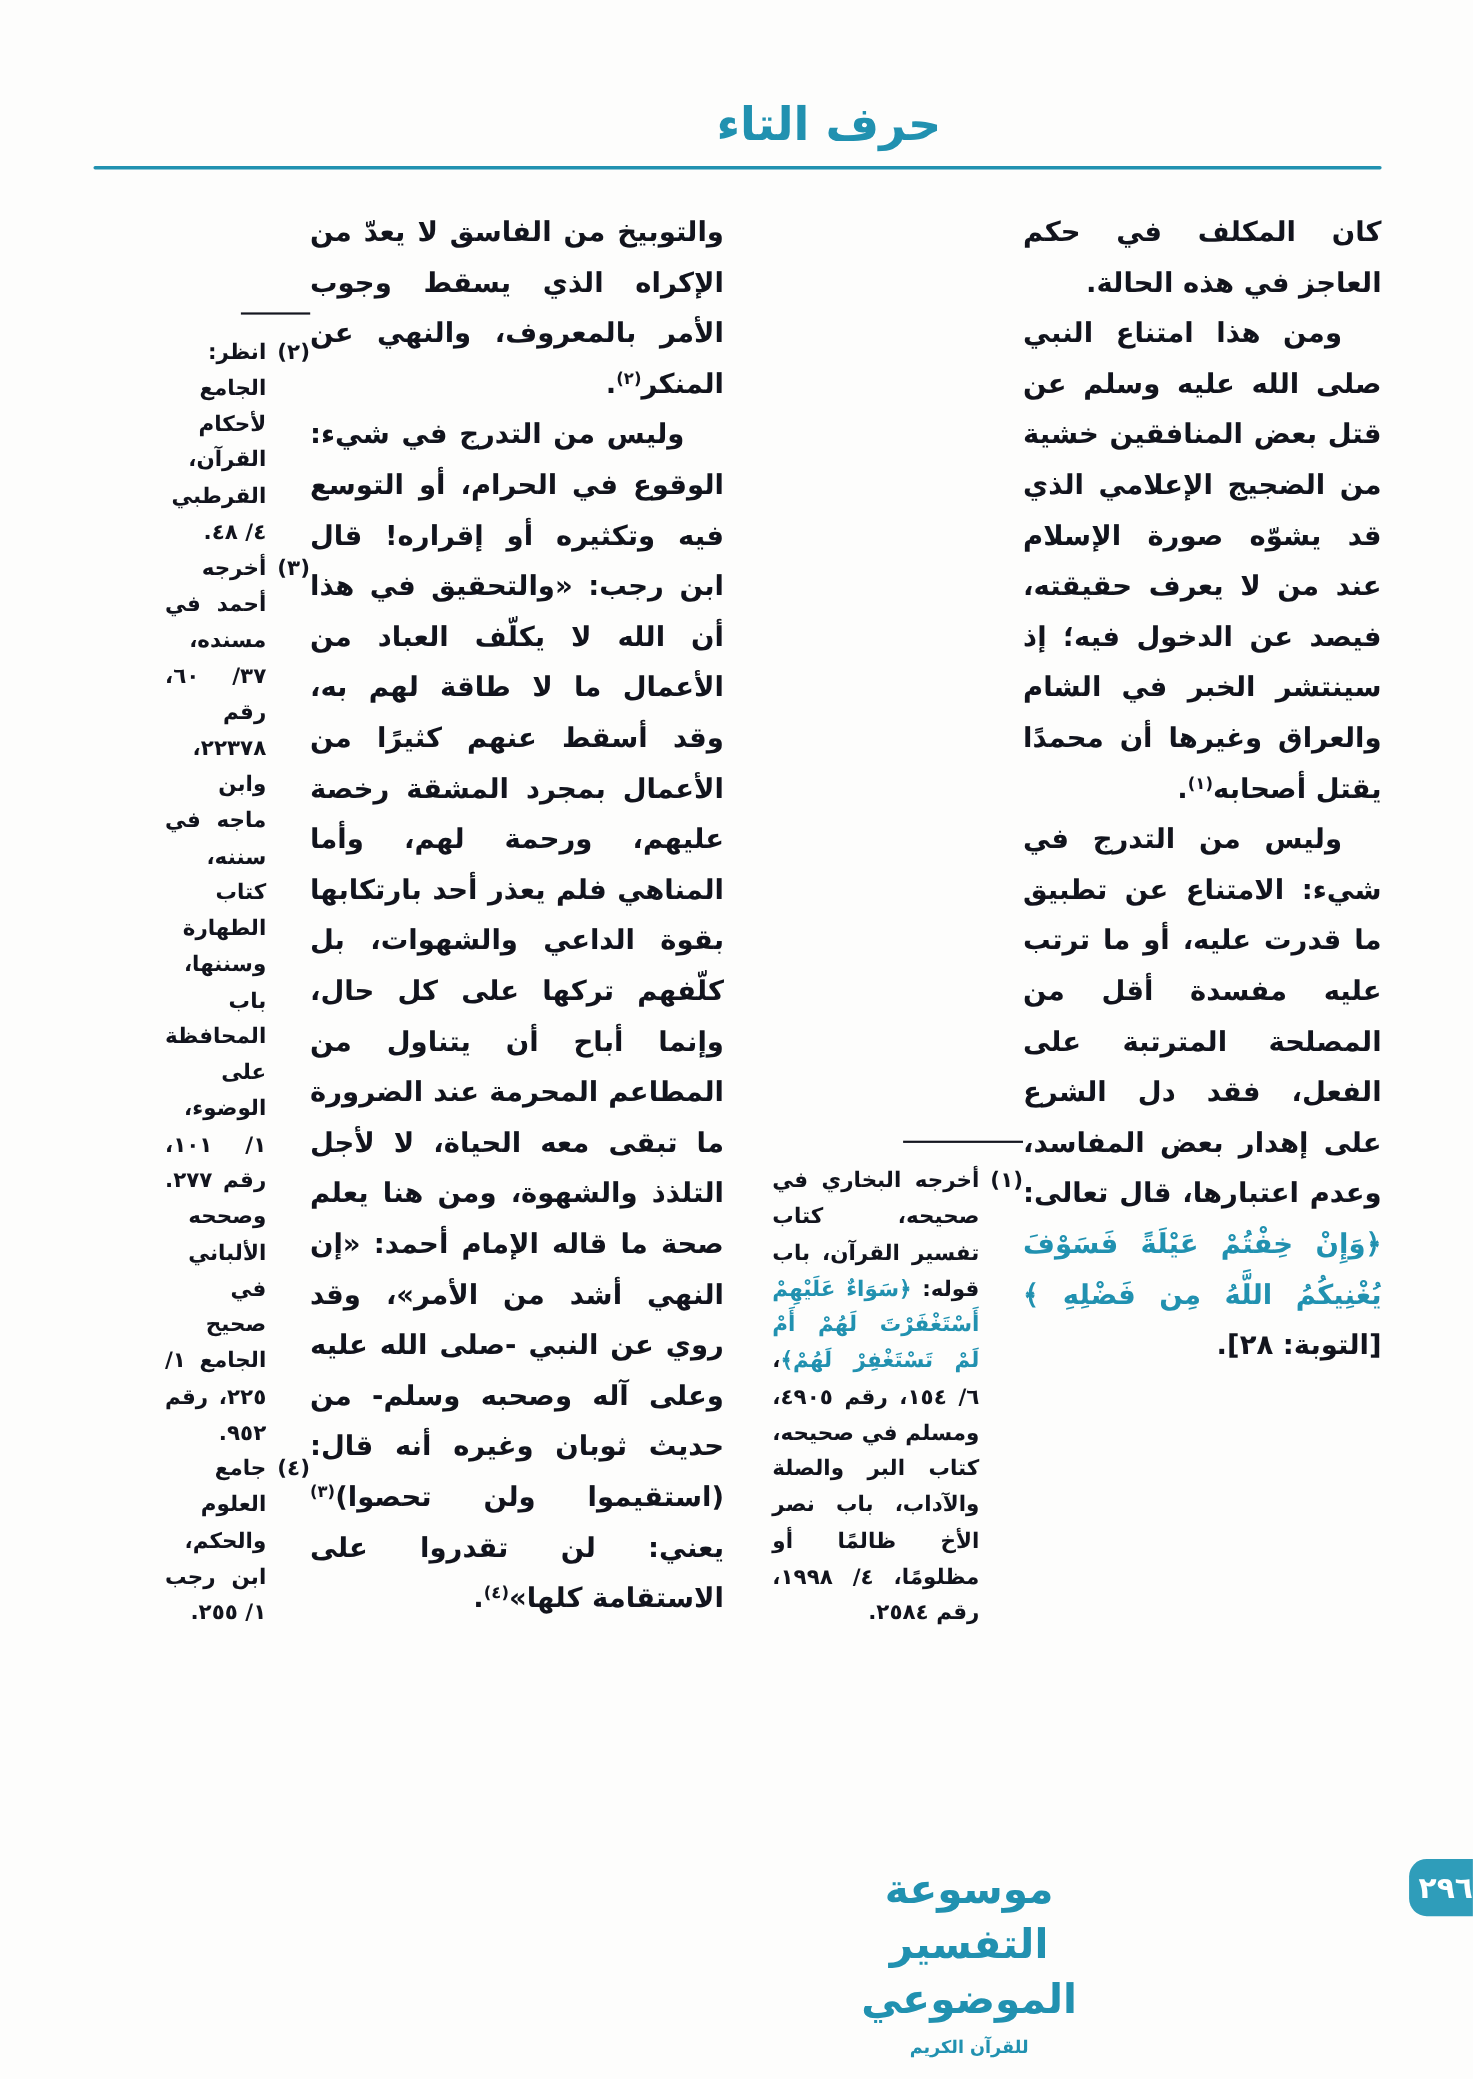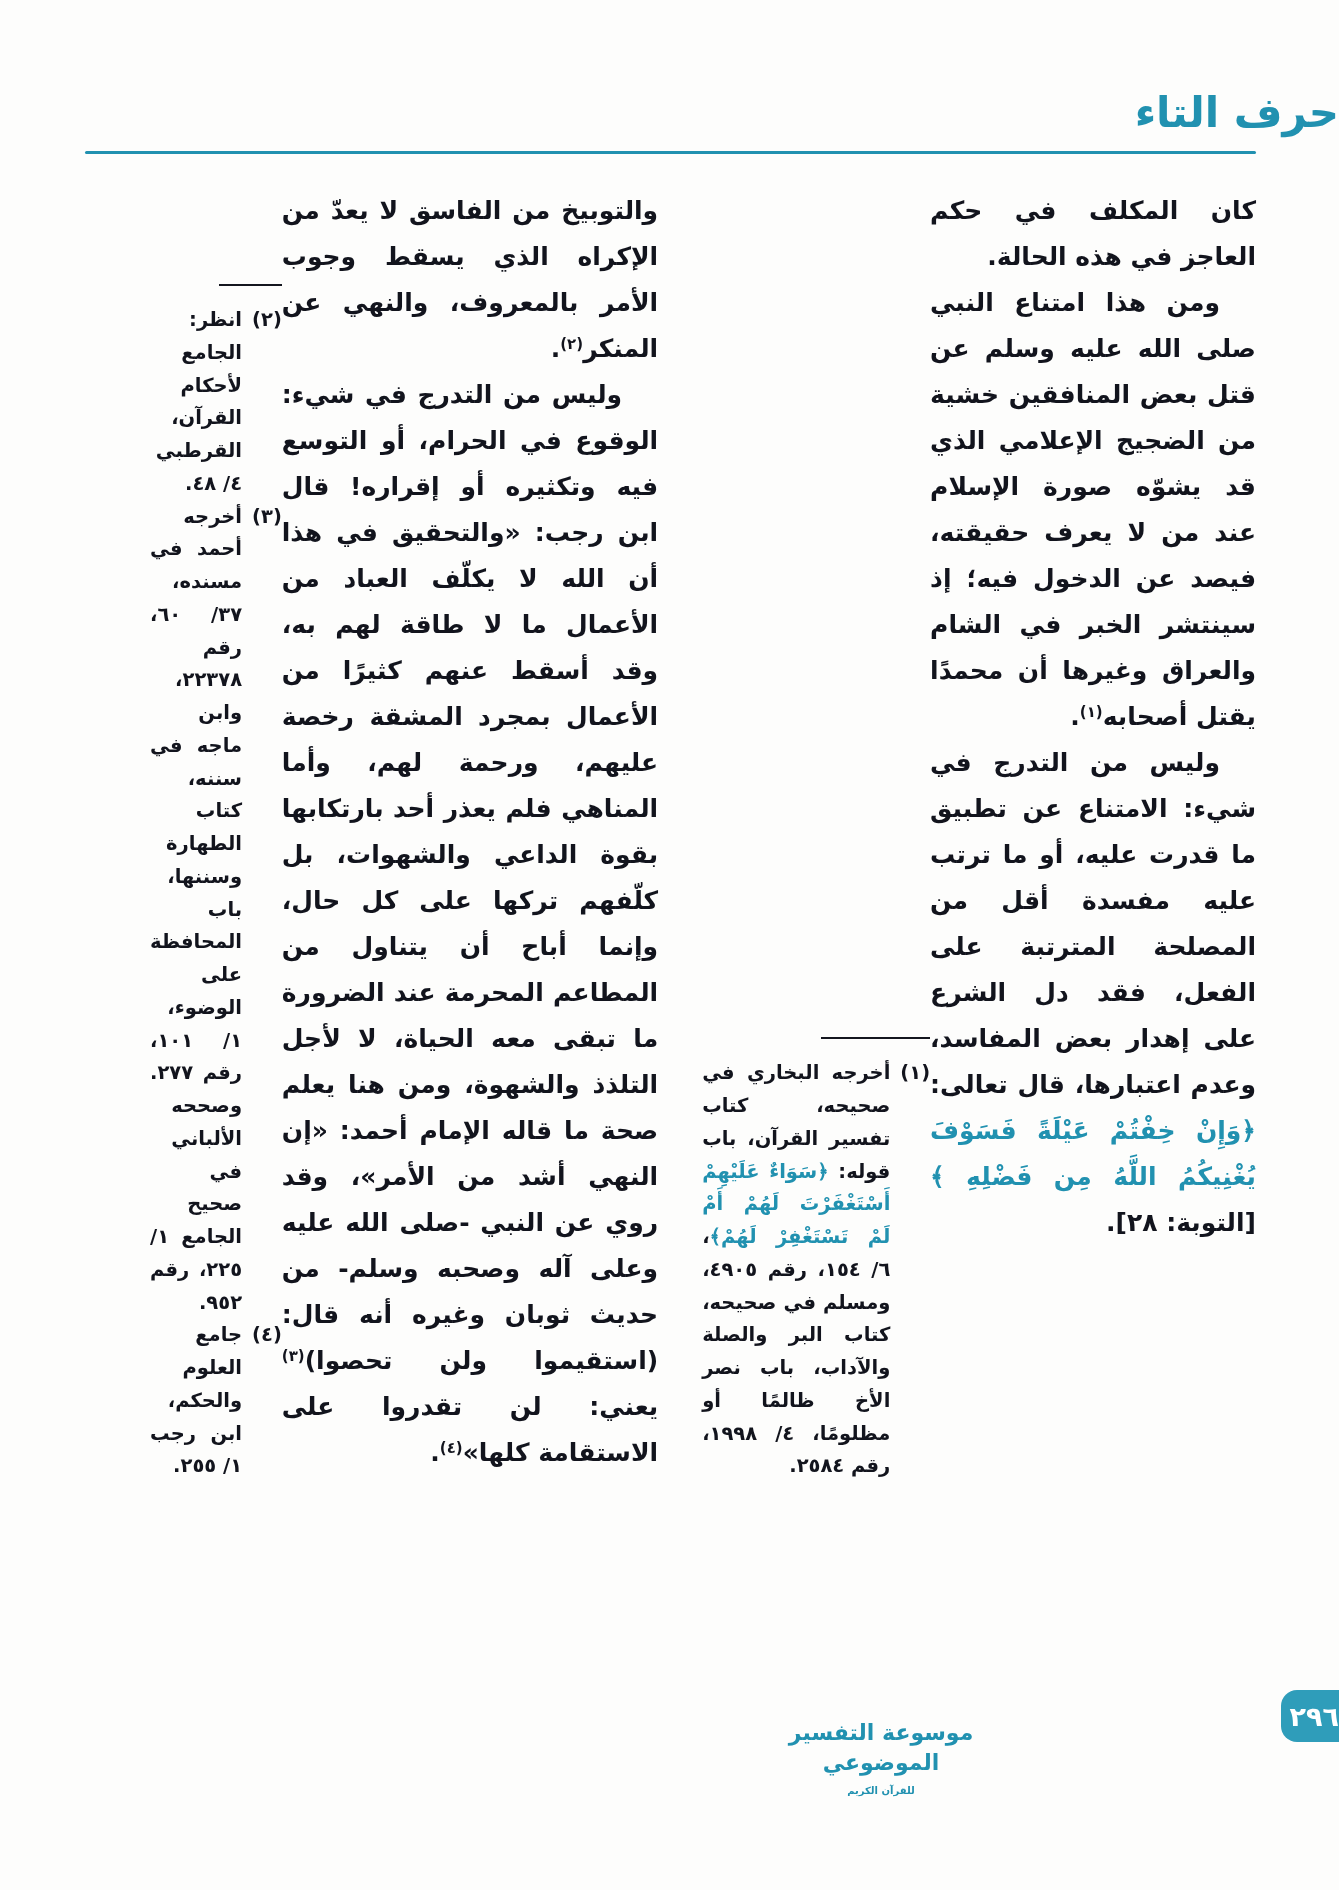--- a/index.html
+++ b/index.html
@@ -13,21 +13,21 @@
     font-family:"DejaVu Sans", sans-serif;
     color:var(--text, #12141d);
     overflow:hidden;
   }
   
   .header { padding-top:88px; }
   .header-title {
     color:var(--accent, #2191b0);
     font-size:42px;
     font-weight:bold;
-    text-align:right;
+    text-align:center;
     padding-left:168px;
     letter-spacing:1px;
   }
   .header-rule {
     height:3px;
     background:var(--accent, #2191b0);
     margin:14px 83px 0 85px;
     border-radius:2px;
   }
   
@@ -73,27 +73,26 @@
   
   .logo {
     position:absolute;
     top:1693px;
     right:339px;
     width:238px;
     text-align:center;
     color:var(--accent, #2191b0);
   }
   .logo-main {
-    font-size:22px;
+    font-size:37px;
     font-weight:bold;
     line-height:1.35;
-    margin-top:25px;
   }
   .logo-sub {
-    font-size:10px;
+    font-size:16px;
     font-weight:bold;
     margin-top:8px;
     letter-spacing:1px;
   }
   .page-badge {
     position:absolute;
     top:1690px;
     right:0;
     width:58px;
     height:52px;

